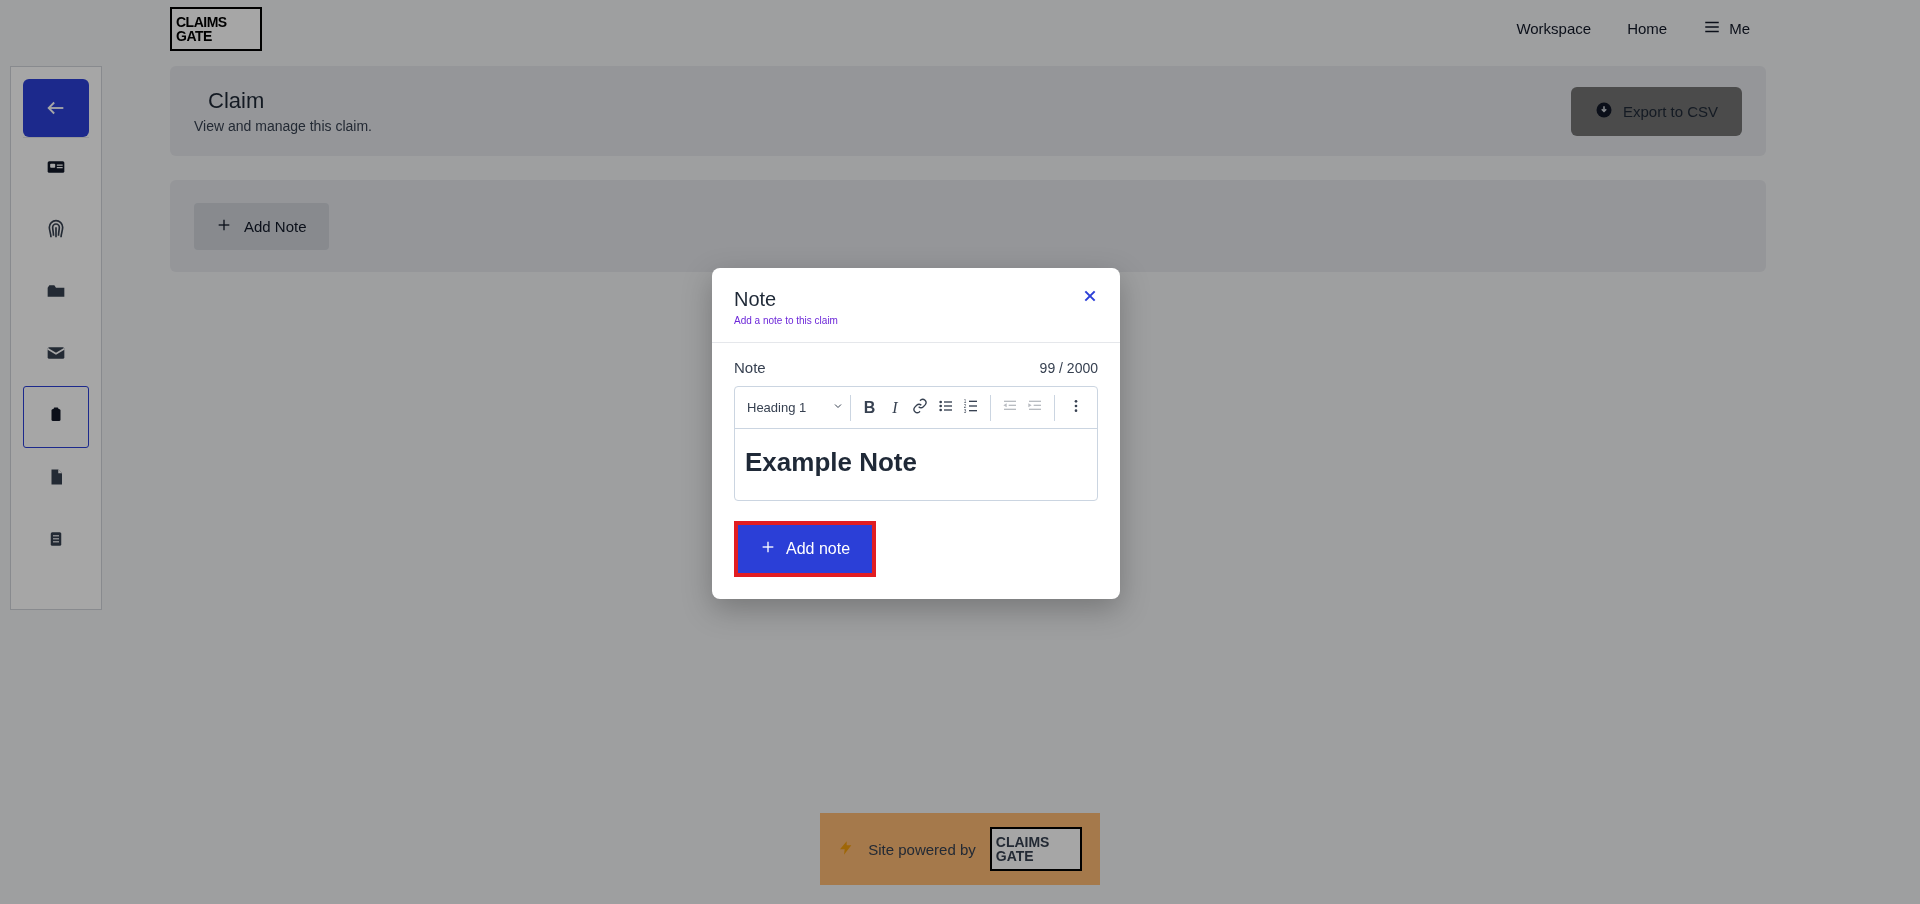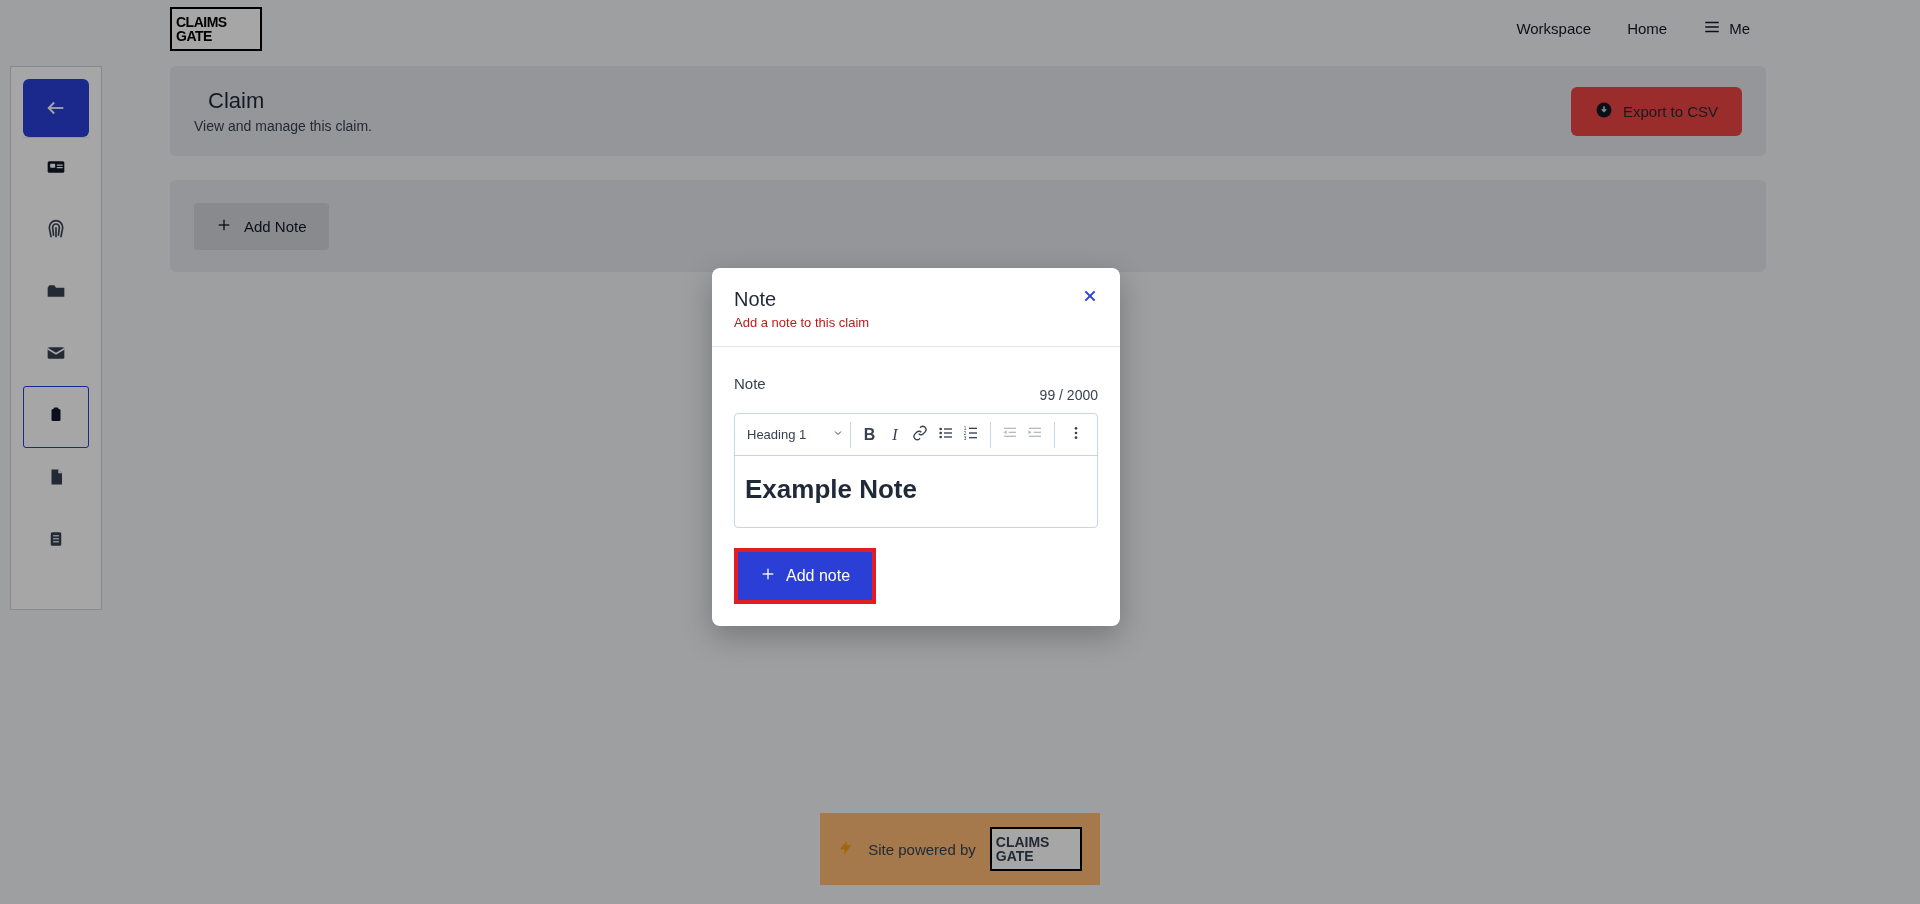--- a/index.html
+++ b/index.html
@@ -20,40 +20,40 @@
   .side-back { width: 66px; height: 58px; background:#2b3fd7; border-radius:6px; display:flex; align-items:center; justify-content:center; cursor:pointer; }
   .side-item { width: 66px; height:62px; display:flex; align-items:center; justify-content:center; color:#374151; cursor:pointer; }
   .side-item.active { border:1px solid #2b3fd7; border-radius:3px; }
   .side-sep { width:66px; height:1px; background:#e5e7eb; }
 
   .main { position:absolute; left:170px; top:9px; width:1596px; }
   .card { background:#e5e7eb; border-radius:6px; padding:20px 24px; display:flex; align-items:center; }
   .card-head { height: 90px; }
   .card-title { font-size:22px; color:#1f2937; margin-bottom:4px;margin-left:14px; }
   .card-sub { font-size:14px; color:#374151; }
-  .export-btn { margin-left:auto; background:#ef4444; border-radius:6px; padding:14px 24px; display:flex; align-items:center; gap:10px; cursor:pointer; font-size:15px; color:#1f2937; }
+  .export-btn { margin-left:auto; background:#737373; border-radius:6px; padding:14px 24px; display:flex; align-items:center; gap:10px; cursor:pointer; font-size:15px; color:#1f2937; }
 
   .note-card { margin-top:24px; height:92px; }
   .add-note-chip { background:#d1d5db; border-radius:4px; padding:14px 22px; display:flex; align-items:center; gap:12px; cursor:pointer; font-size:15px; color:#111827; }
 
   .footer { position:absolute; bottom:0; left:0; right:0; height:110px; display:flex; align-items:center; justify-content:center; }
   .footer-inner { background:#fdba74; padding:14px 18px; display:flex; align-items:center; gap:14px; font-size:15px; color:#374151; }
   .footer-logo { border:2px solid #000; width:92px; height:44px; display:flex; flex-direction:column; justify-content:center; padding-left:4px; font-weight:700; font-size:14px; line-height:1; background:#fff; }
   .bolt { color:#f59e0b; }
 
   
   .modal { position:absolute; z-index:60; left:712px; top:268px; width:408px; background:#fff; border-radius:8px; box-shadow:0 10px 30px rgba(0,0,0,0.25); }
   .modal-head { padding:20px 22px 16px; border-bottom:1px solid #e5e7eb; display:flex; }
   .modal-title { font-size:20px; color:#1f2937; margin-bottom:4px; }
-  .modal-sub { font-size:13px; color:#b91c1c; }
+  .modal-sub { font-size:10px; color:#6d28d9; }
   .modal-close { margin-left:auto; cursor:pointer; color:#2b3fd7; font-weight:700; }
   .modal-body { padding:16px 22px 20px; }
   .field-row { display:flex; align-items:center; margin-bottom:10px; }
   .field-label { font-size:15px; color:#374151; }
-  .field-count { margin-left:auto; font-size:14px; color:#374151;margin-top:24px; }
+  .field-count { margin-left:auto; font-size:14px; color:#374151; }
   .editor-wrap { border:1px solid #cbd5e1; border-radius:4px; }
   .toolbar { height:42px; border-bottom:1px solid #cbd5e1; display:flex; align-items:center; padding:0 6px; }
   .tb-select { border:none; height:30px; width:120px; font-size:13px; color:#374151; cursor:pointer; display:flex; align-items:center; gap:8px; padding-left:6px; }
   .tb-sep { width:1px; height:26px; background:#cbd5e1; margin:0 6px; }
   .tb-btn { width:30px; height:30px; display:flex; align-items:center; justify-content:center; cursor:pointer; color:#374151; }
   .tb-btn svg { width:16px; height:16px; }
   .tb-btn.disabled svg { opacity:0.35; }
   .tb-right { margin-left:auto; display:flex; align-items:center; }
   .editor-area { padding:10px 10px 12px; font-size:14px; color:#374151; }
   .editor-area h1 { font-size:26px; font-weight:600; color:#1f2937; margin:8px 0 10px; }

